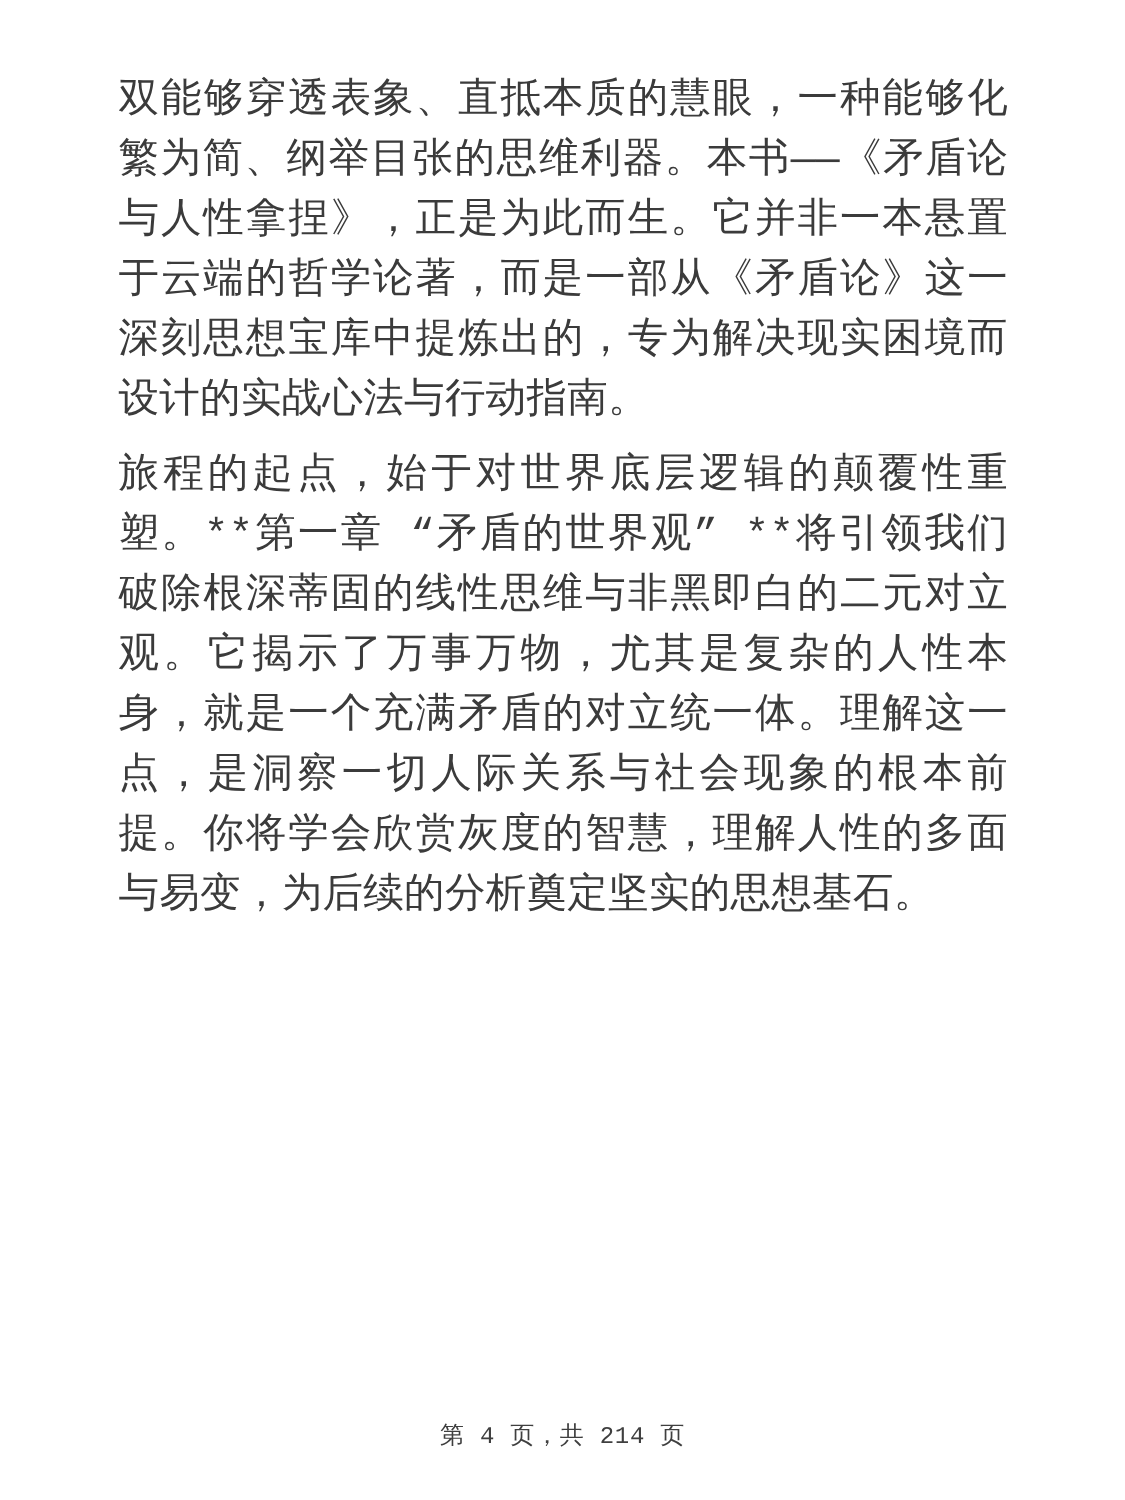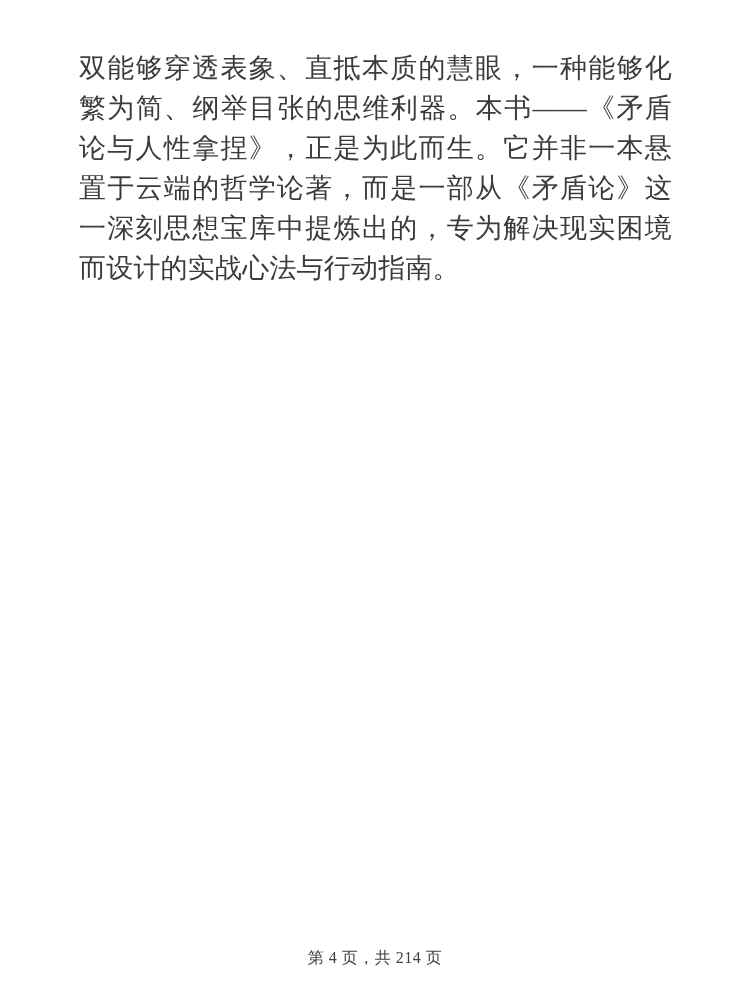--- a/index.html
+++ b/index.html
@@ -9,21 +9,21 @@
     height: 1000px;
     background: #ffffff;
     overflow: hidden;
   }
 
   .page {
     position: relative;
     width: 750px;
     height: 1000px;
     background: #ffffff;
-    font-family: Liberation Serif, serif;
+    font-family: Liberation Mono, monospace;
   }
 
   .content {
     position: absolute;
     top: 0;
     left: 0;
     width: 750px;
     padding: 48px 78px 0 79px;
   }
 
@@ -53,18 +53,19 @@
     color: #3f3f3f;
     letter-spacing: 0.5px;
   }
 </style>
 </head>
 <body>
 
 <div class="page">
   <div class="content">
     <p>双能够穿透表象、直抵本质的慧眼，一种能够化繁为简、纲举目张的思维利器。本书——《矛盾论与人性拿捏》，正是为此而生。它并非一本悬置于云端的哲学论著，而是一部从《矛盾论》这一深刻思想宝库中提炼出的，专为解决现实困境而设计的实战心法与行动指南。</p>
+    <p>旅程的起点，始于对世界底层逻辑的颠覆性重塑。**第一章 “矛盾的世界观” **将引领我们破除根深蒂固的线性思维与非黑即白的二元对立观。它揭示了万事万物，尤其是复杂的人性本身，就是一个充满矛盾的对立统一体。理解这一点，是洞察一切人际关系与社会现象的根本前提。你将学会欣赏灰度的智慧，理解人性的多面与易变，为后续的分析奠定坚实的思想基石。</p>
   </div>
 
   <div class="footer">
     <span>第 4 页，共 214 页</span>
   </div>
 </div>
 
 </body></html>

